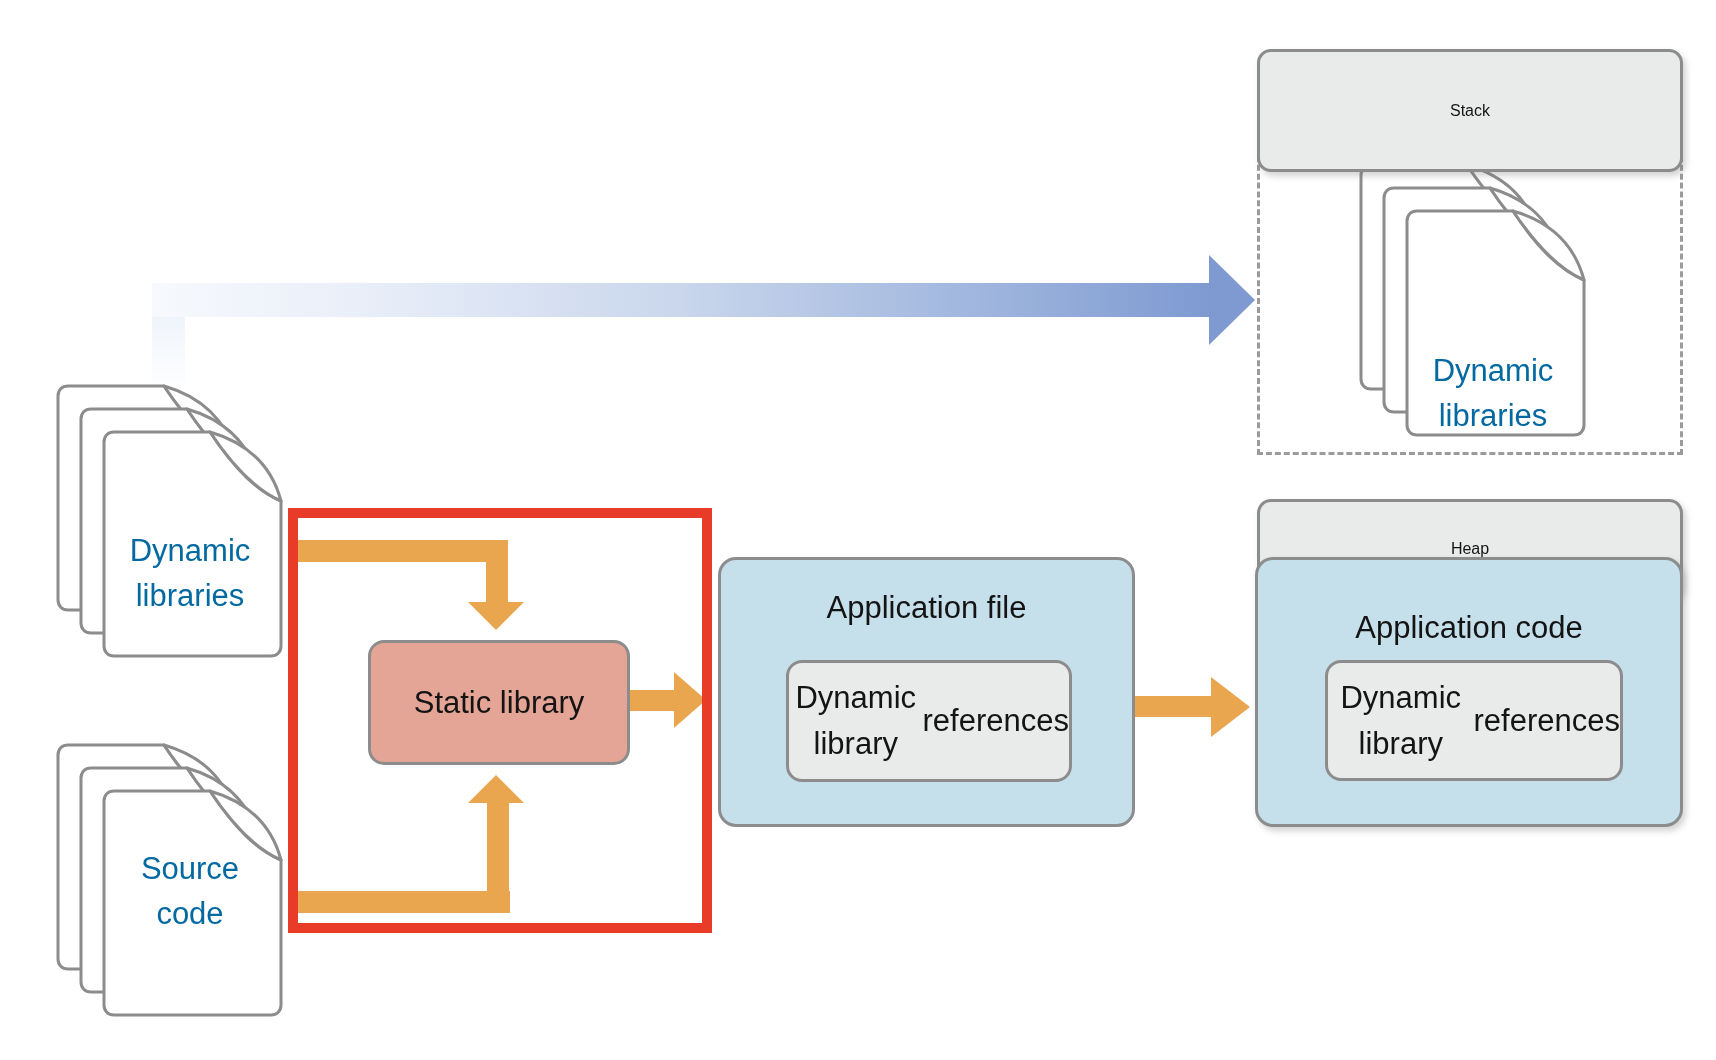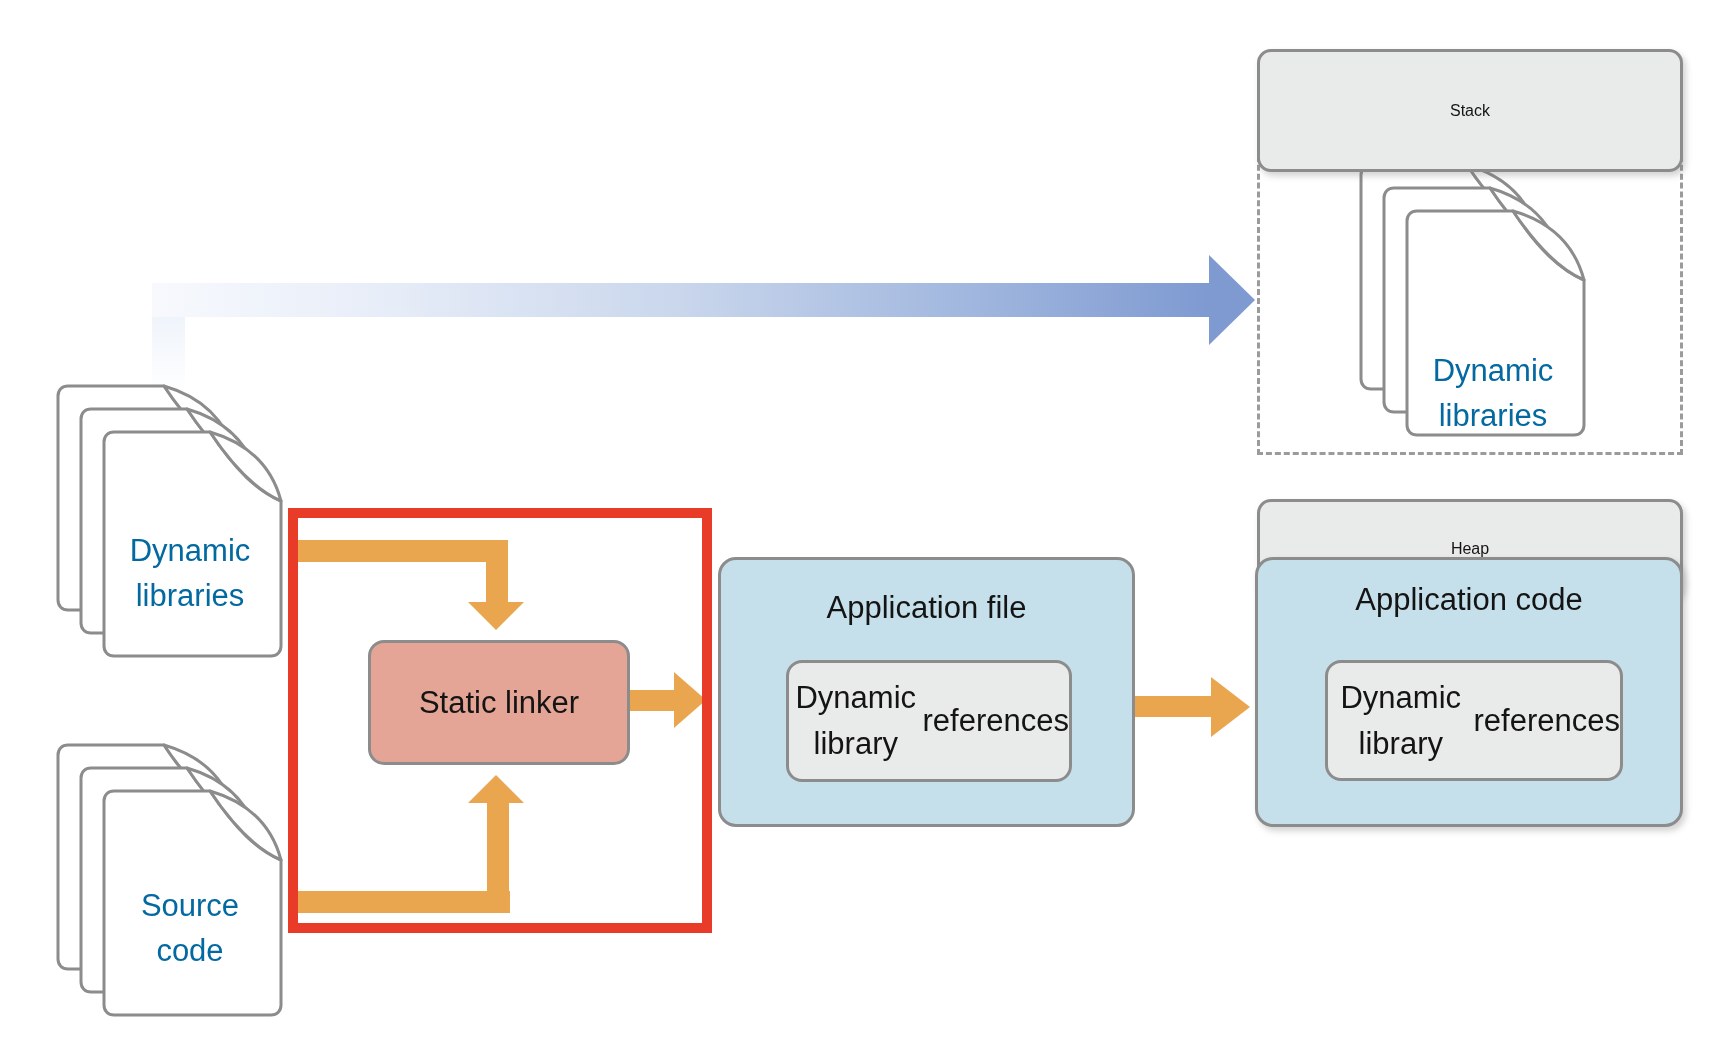--- a/index.html
+++ b/index.html
@@ -102,21 +102,21 @@
   <div class="abs lbl" style="left:98px;top:528px;width:184px">
     <div>Dynamic</div>
     <div>libraries</div>
   </div>
 
   <svg class="abs" style="left:52px;top:742px" width="240" height="286">
     <use href="#sheet"></use>
       <use href="#sheet" transform="translate(23,23)"></use>
       <use href="#sheet" transform="translate(46,46)"></use>
   </svg>
-  <div class="abs lbl" style="left:98px;top:883px;width:184px">
+  <div class="abs lbl" style="left:98px;top:846px;width:184px">
     <div>Source</div>
     <div>code</div>
   </div>
 
   <svg class="abs" style="left:1355px;top:162px" width="240" height="286">
     <use href="#sheet"></use>
       <use href="#sheet" transform="translate(23,23)"></use>
       <use href="#sheet" transform="translate(46,46)"></use>
   </svg>
   <div class="abs lbl" style="left:1401px;top:348px;width:184px">
@@ -140,32 +140,32 @@
   <div class="abs head-up" style="left:468px;top:775px"></div>
 
   <div class="abs o-band" style="left:630px;top:690px;width:45px;height:21px"></div>
   <div class="abs head-right-sm" style="left:674px;top:672px"></div>
 
   <div class="abs o-band" style="left:1135px;top:696px;width:77px;height:21px"></div>
   <div class="abs head-right-lg" style="left:1211px;top:677px"></div>
 
   <div class="abs" id="red-box"></div>
   <div class="abs" id="static-linker-box">
-    <span>Static linker</span>
+    <span>Static library</span>
   </div>
 
   <div class="abs code-box" id="app-file-box">
     <div class="code-title" style="top:30px">Application file</div>
     <div class="ref-box" style="left:65px;top:100px;width:286px;height:122px">
       <div>Dynamic library</div>
       <div>references</div>
     </div>
   </div>
 
   <div class="abs code-box" id="app-code-box">
-    <div class="code-title" style="top:22px">Application code</div>
+    <div class="code-title" style="top:50px">Application code</div>
     <div class="ref-box" style="left:67px;top:100px;width:298px;height:121px">
       <div>Dynamic library</div>
       <div>references</div>
     </div>
   </div>
 
 </div>
 
 </body></html>

